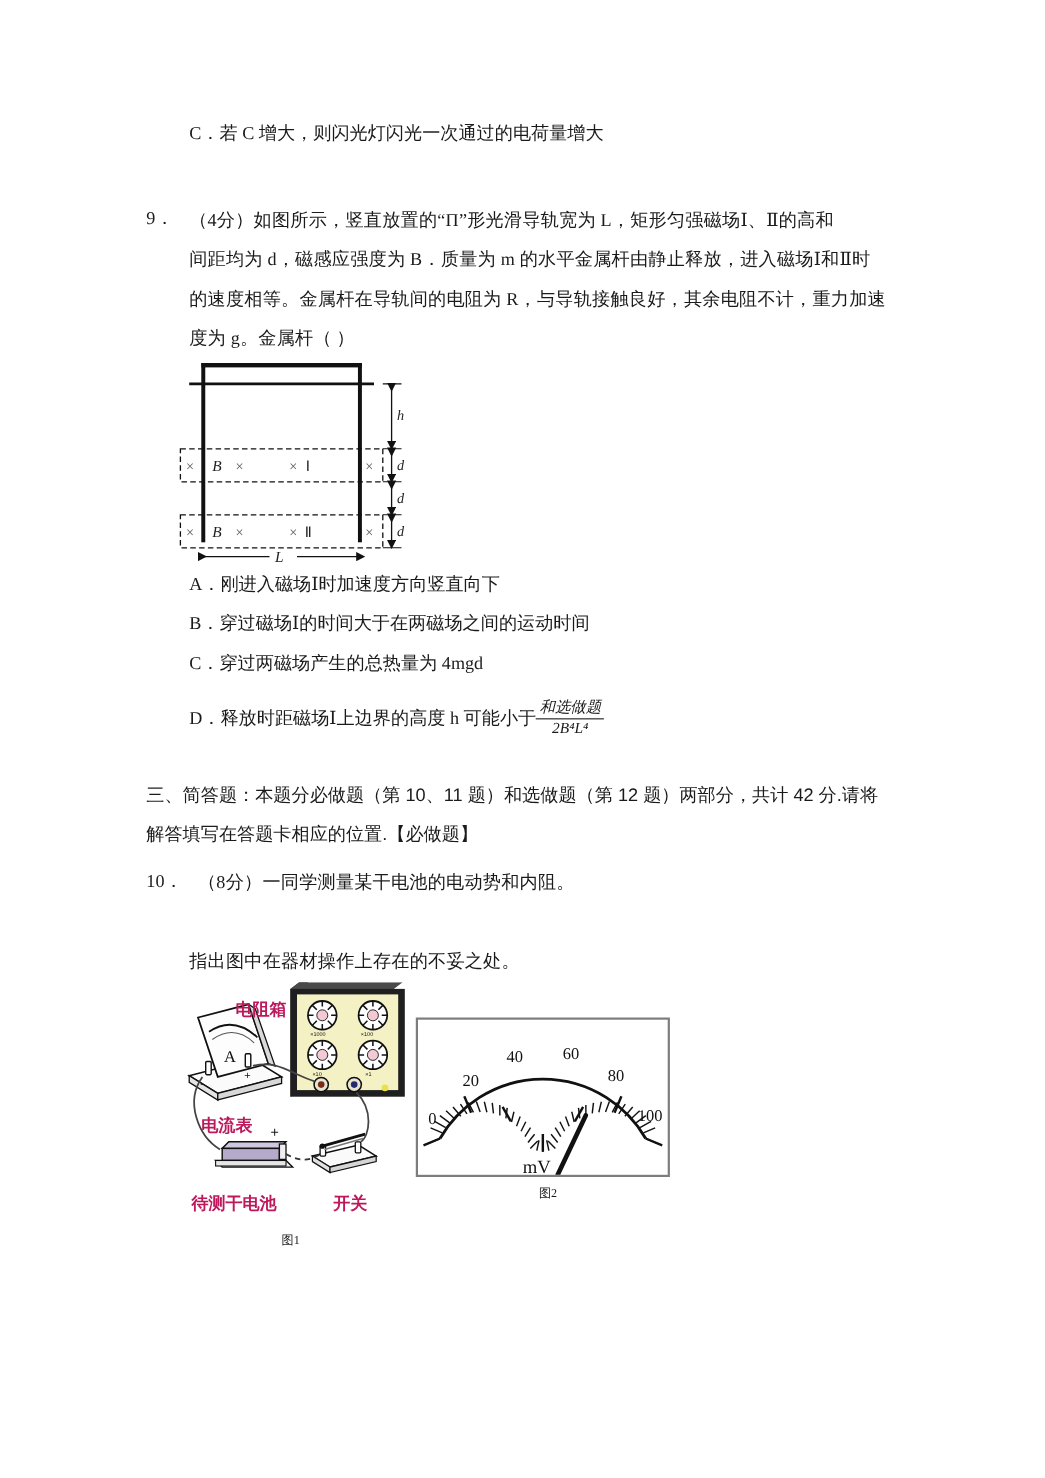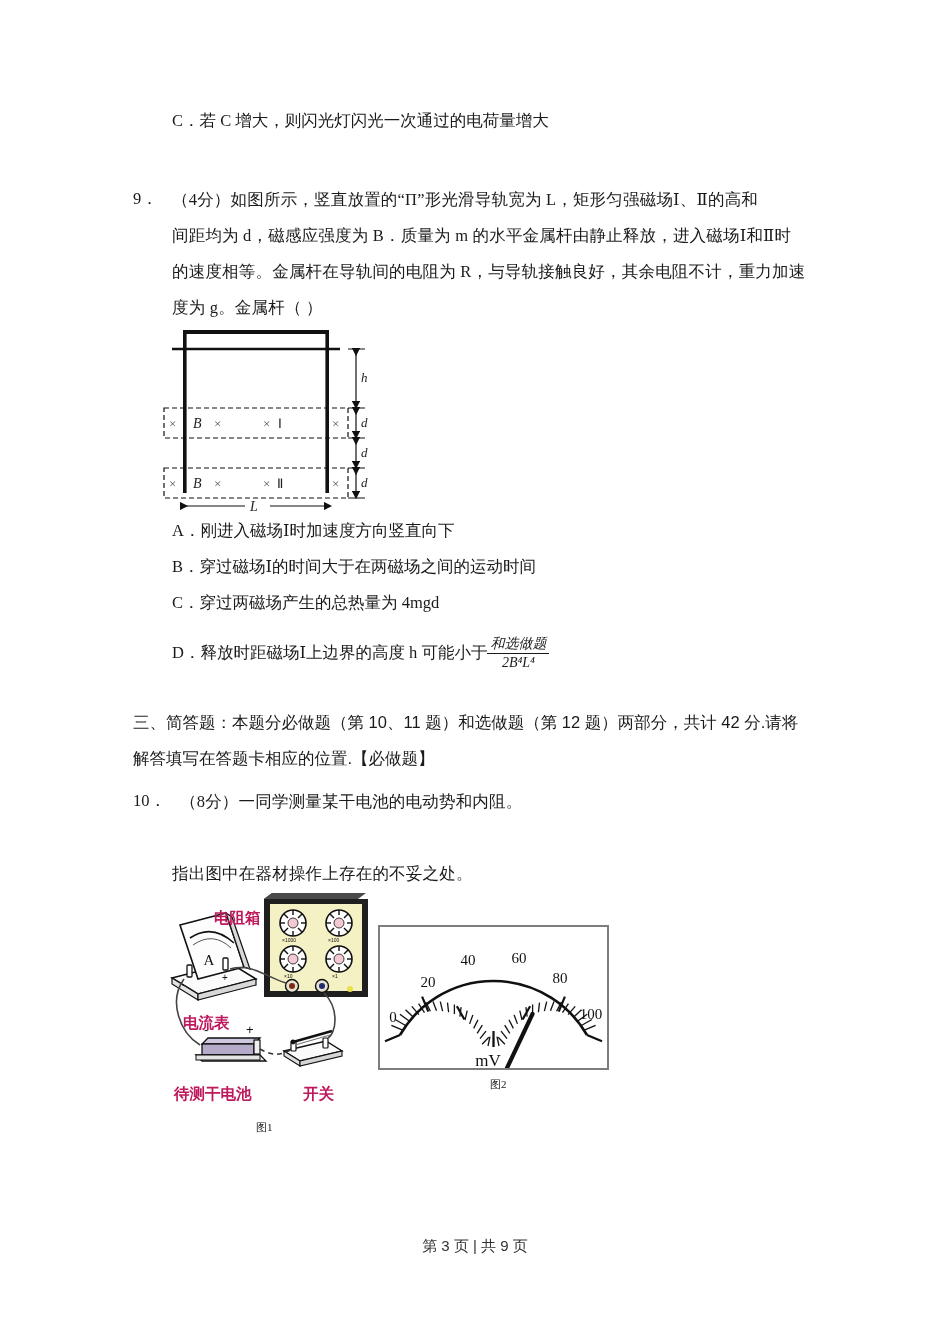--- a/index.html
+++ b/index.html
@@ -390,15 +390,14 @@
       <text x="180" y="56" font-family="'Liberation Serif',serif" font-size="15" text-anchor="middle" fill="#111">80</text>
       <text x="211" y="92" font-family="'Liberation Serif',serif" font-size="15" text-anchor="middle" fill="#111">100</text>
 
       <text x="108" y="139" font-family="'Liberation Serif',serif" font-size="17" text-anchor="middle" fill="#111">mV</text>
 
       <line x1="127" y1="141" x2="152.5" y2="87" stroke="#111" stroke-width="4.2" stroke-linecap="round"></line>
     </svg>
   </div>
   <div class="cap" style="left:490px; top:1077px;">图2</div>
 
-  <div class="footer" style="top:1237px;">第 3 页 | 共 9 页</div>
 
 </div>
 
 </body></html>

